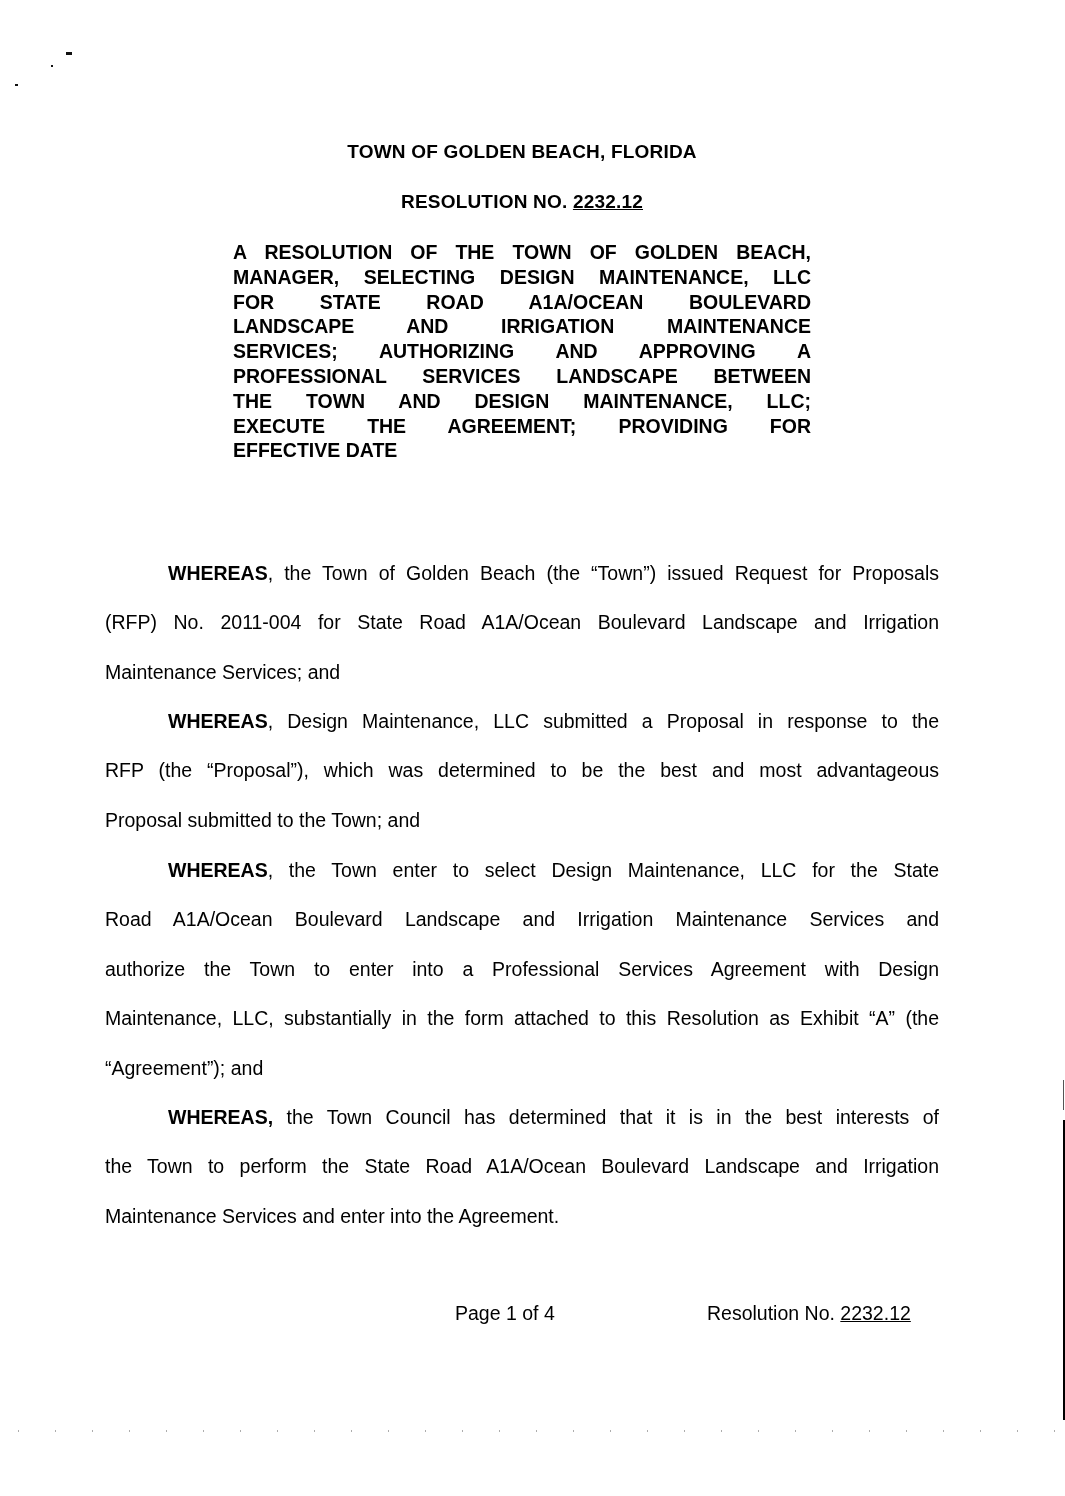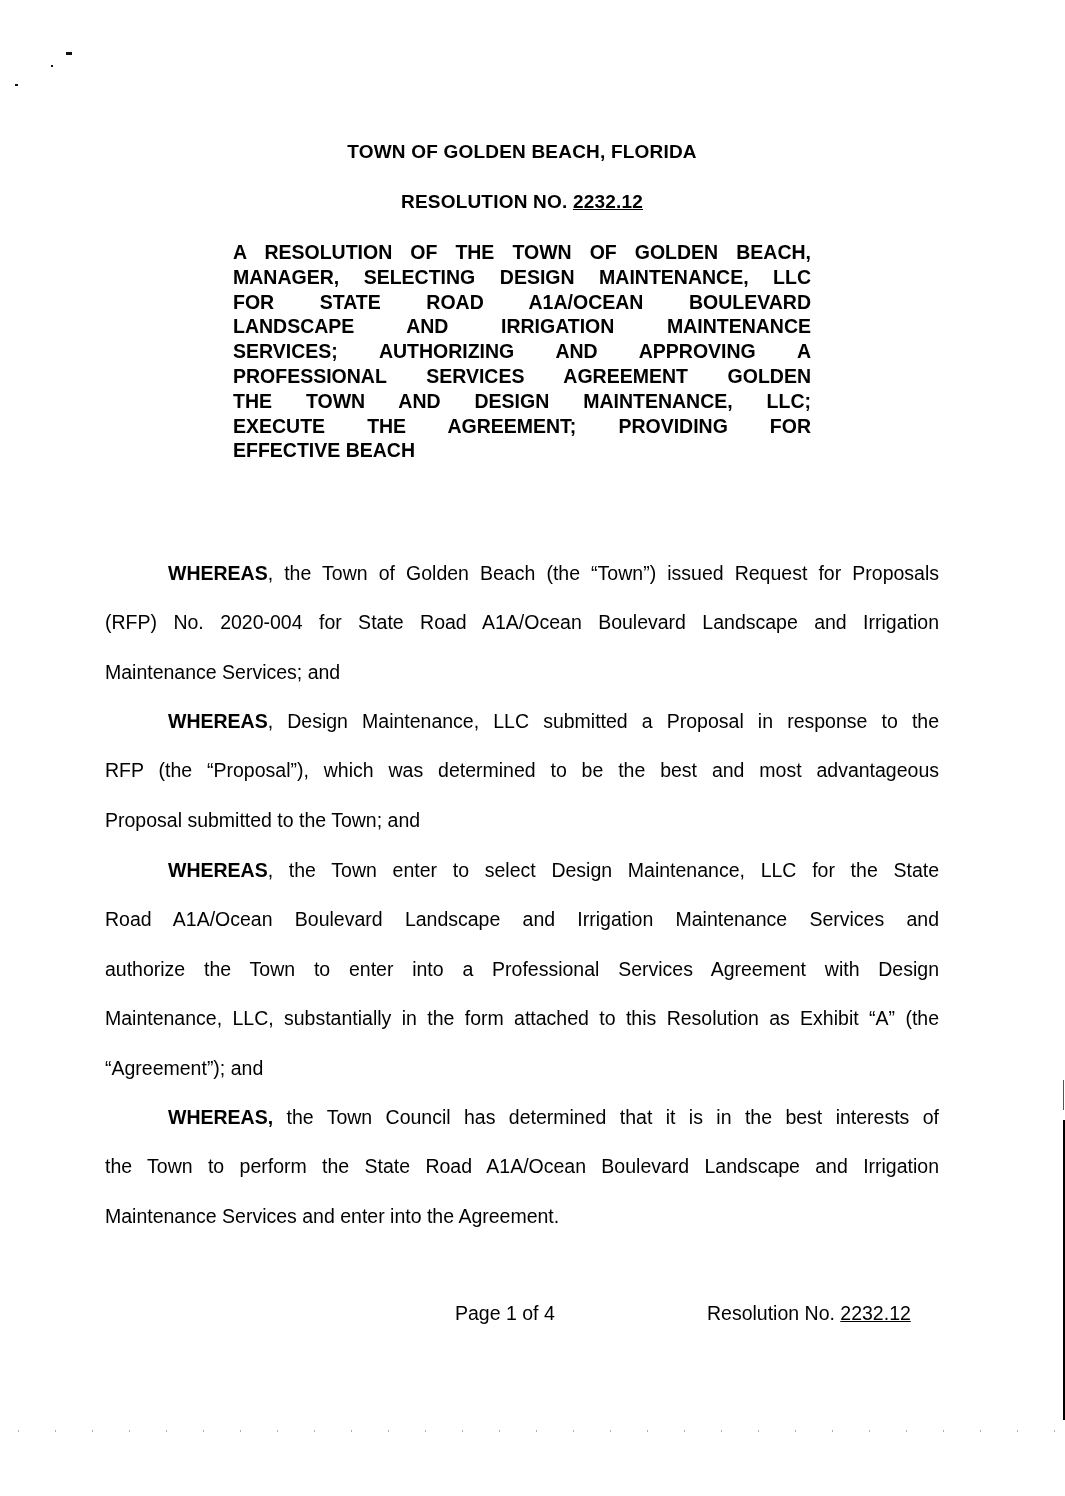--- a/index.html
+++ b/index.html
@@ -127,31 +127,31 @@
   <div class="heading heading-res">
     <span>RESOLUTION NO. </span><span class="underline">2232.12</span>
   </div>
 
   <div class="title-block">
     <span class="title-line">A RESOLUTION OF THE TOWN OF GOLDEN BEACH,</span>
     <span class="title-line">MANAGER, SELECTING DESIGN MAINTENANCE, LLC</span>
     <span class="title-line">FOR STATE ROAD A1A/OCEAN BOULEVARD</span>
     <span class="title-line">LANDSCAPE AND IRRIGATION MAINTENANCE</span>
     <span class="title-line">SERVICES; AUTHORIZING AND APPROVING A</span>
-    <span class="title-line">PROFESSIONAL SERVICES AGREEMENT GOLDEN</span>
+    <span class="title-line">PROFESSIONAL SERVICES LANDSCAPE BETWEEN</span>
     <span class="title-line">THE TOWN AND DESIGN MAINTENANCE, LLC;</span>
     <span class="title-line">EXECUTE THE AGREEMENT; PROVIDING FOR</span>
-    <span class="title-line last">EFFECTIVE BEACH</span>
+    <span class="title-line last">EFFECTIVE DATE</span>
   </div>
 
   <div class="body-text" style="top:537px;">
 
     <div class="para" style="top:0px;">
       <span class="line indent"><span class="bold">WHEREAS</span><span>, the Town of Golden Beach (the “Town”) issued Request for Proposals</span></span>
-      <span class="line">(RFP) No. 2020-004 for State Road A1A/Ocean Boulevard Landscape and Irrigation</span>
+      <span class="line">(RFP) No. 2011-004 for State Road A1A/Ocean Boulevard Landscape and Irrigation</span>
       <span class="line last">Maintenance Services; and</span>
     </div>
 
     <div class="para" style="top:148px;">
       <span class="line indent"><span class="bold">WHEREAS</span><span>, Design Maintenance, LLC submitted a Proposal in response to the</span></span>
       <span class="line">RFP (the “Proposal”), which was determined to be the best and most advantageous</span>
       <span class="line last">Proposal submitted to the Town; and</span>
     </div>
 
     <div class="para" style="top:297px;">

